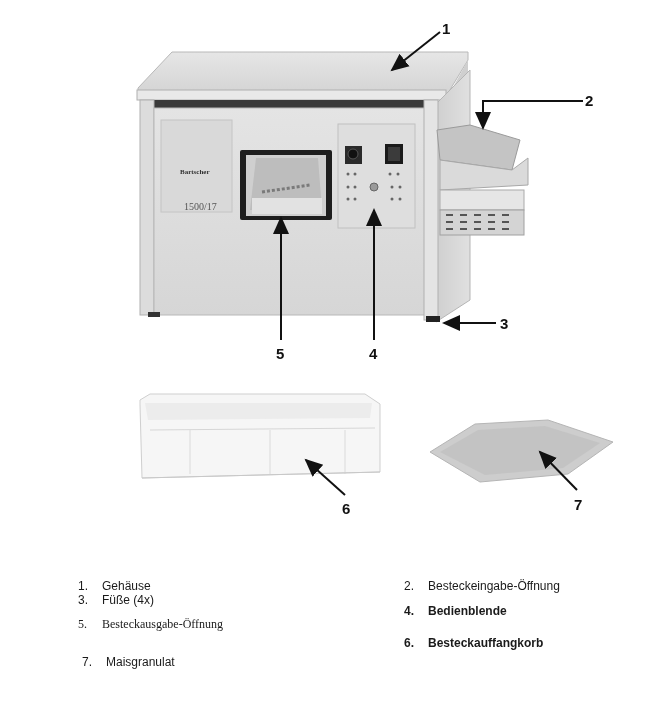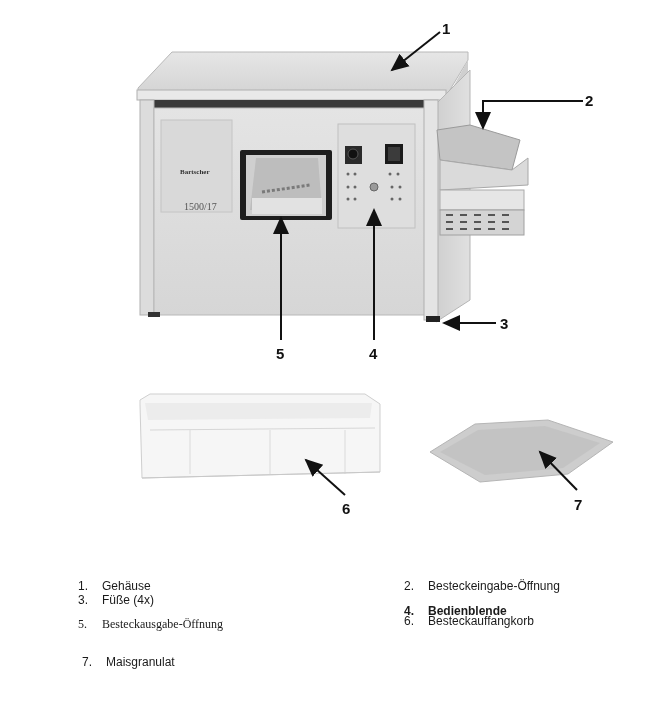--- a/index.html
+++ b/index.html
@@ -156,19 +156,19 @@
   </div>
   <div class="legend-item" style="left:78px;top:18px;">
     <span class="num">3.</span><span>Füße (4x)</span>
   </div>
   <div class="legend-item" style="left:404px;top:29px;font-weight:bold;">
     <span class="num">4.</span><span>Bedienblende</span>
   </div>
   <div class="legend-item" style="left:78px;top:42px;font-family:Liberation Serif, serif;">
     <span class="num">5.</span><span>Besteckausgabe-Öffnung</span>
   </div>
-  <div class="legend-item" style="left:404px;top:39px;">
+  <div class="legend-item" style="left:404px;top:61px;font-weight:bold;">
     <span class="num">6.</span><span>Besteckauffangkorb</span>
   </div>
   <div class="legend-item" style="left:82px;top:80px;">
     <span class="num">7.</span><span>Maisgranulat</span>
   </div>
 </div>
 
 </body></html>

